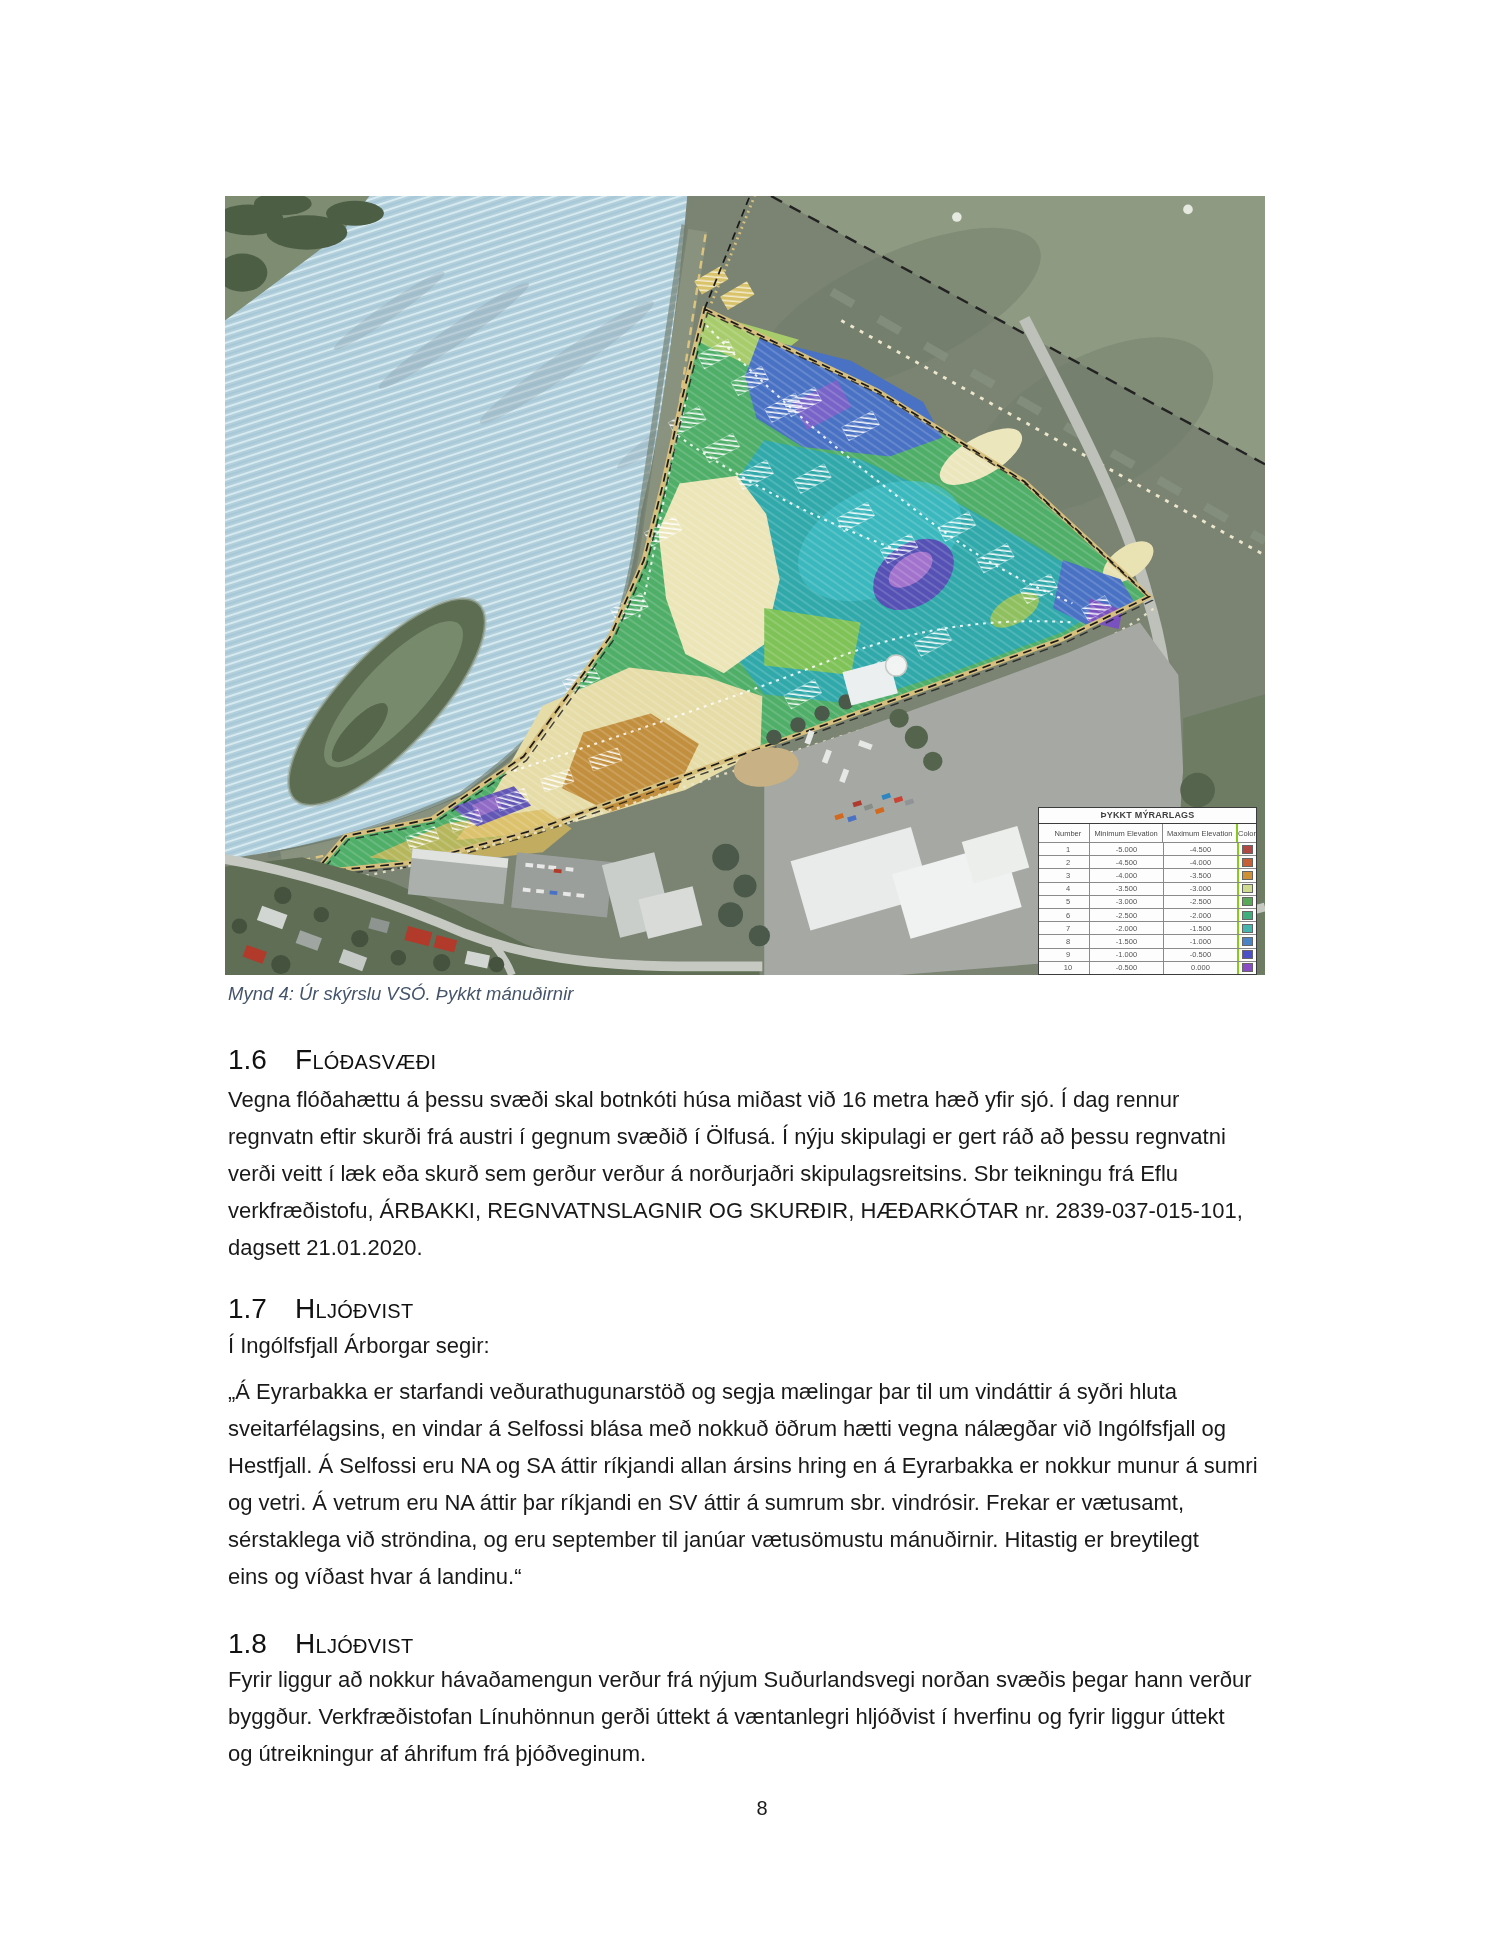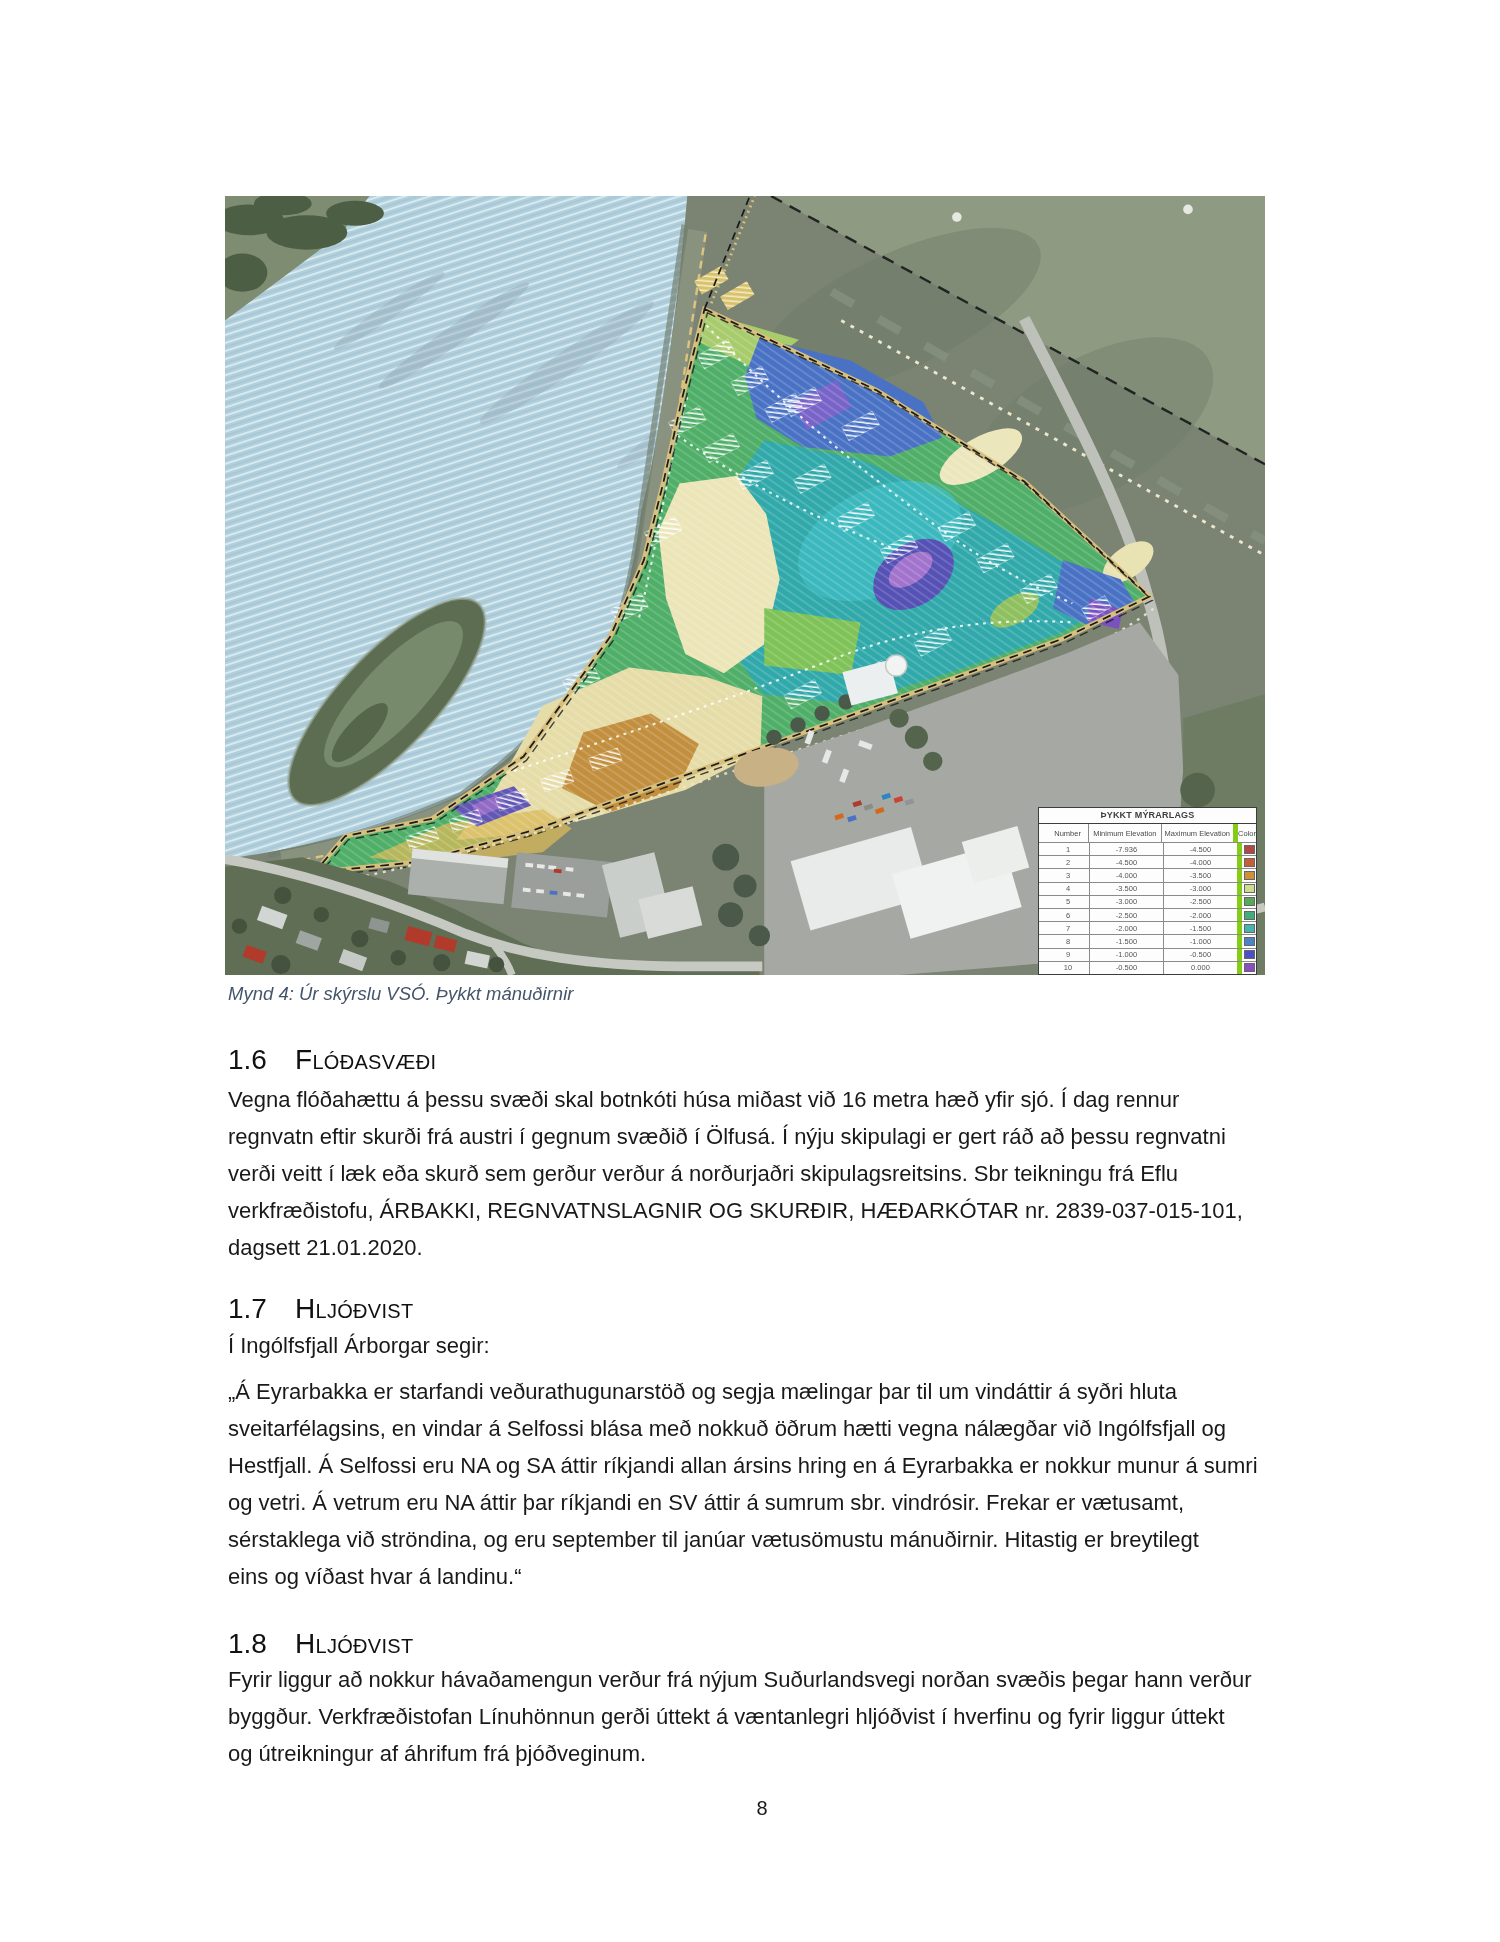--- a/index.html
+++ b/index.html
@@ -12,21 +12,21 @@
           border:1px solid #3c3c3c;box-sizing:border-box;color:#3f3f3f;}
   .legend .lt{display:block;text-align:center;font-size:9px;font-weight:bold;line-height:15px;
           border-bottom:1px solid #3c3c3c;letter-spacing:.2px;}
   .lr{display:flex;align-items:center;border-top:1px solid #8a8a8a;}
   .lr.hd{border-top:none;font-size:7.5px;color:#4a4a4a;height:18px;}
   .lr.dr{height:12.2px;font-size:7.5px;color:#555;}
   .lc{display:flex;align-items:center;justify-content:center;height:100%;box-sizing:border-box;}
   .c1{width:42px;margin-left:8px;}
   .c2{width:74px;border-left:1px solid #8a8a8a;}
   .c3{width:74px;border-left:1px solid #8a8a8a;}
-  .c4{flex:1;border-left:5px solid #84cc16;}
+  .c4{flex:1;border-left:2px solid #84cc16;}
   .sw{display:inline-block;width:9px;height:7px;border:0.5px solid #666;}
   
   .caption{position:absolute;left:228px;top:983px;width:1070px;font-size:18.5px;
            font-style:italic;color:#44546a;}
   .h2{position:absolute;left:228px;font-size:28px;color:#111;}
   .h2 .hnum{display:inline-block;min-width:44px;margin-right:23px;}
   .h2 .htitle{font-variant:small-caps;letter-spacing:.3px;}
   .para{position:absolute;left:228px;width:1095px;font-size:22px;line-height:37px;
         white-space:pre-line;color:#191919;}
   .pageno{position:absolute;left:228px;top:1797px;width:1068px;text-align:center;font-size:20px;}
@@ -285,21 +285,21 @@
     <div class="legend">
       <span class="lt">ÞYKKT MÝRARLAGS</span>
       <div class="lr hd">
         <span class="lc c1">Number</span>
         <span class="lc c2">Minimum Elevation</span>
         <span class="lc c3">Maximum Elevation</span>
         <span class="lc c4">Color</span>
       </div>
       <div class="lr dr">
         <span class="lc c1">1</span>
-        <span class="lc c2">-7.936</span>
+        <span class="lc c2">-5.000</span>
         <span class="lc c3">-4.500</span>
         <span class="lc c4">
             <i class="sw" style="background-color: rgb(176, 72, 67);"></i>
           </span>
       </div>
       <div class="lr dr">
         <span class="lc c1">2</span>
         <span class="lc c2">-4.500</span>
         <span class="lc c3">-4.000</span>
         <span class="lc c4">

